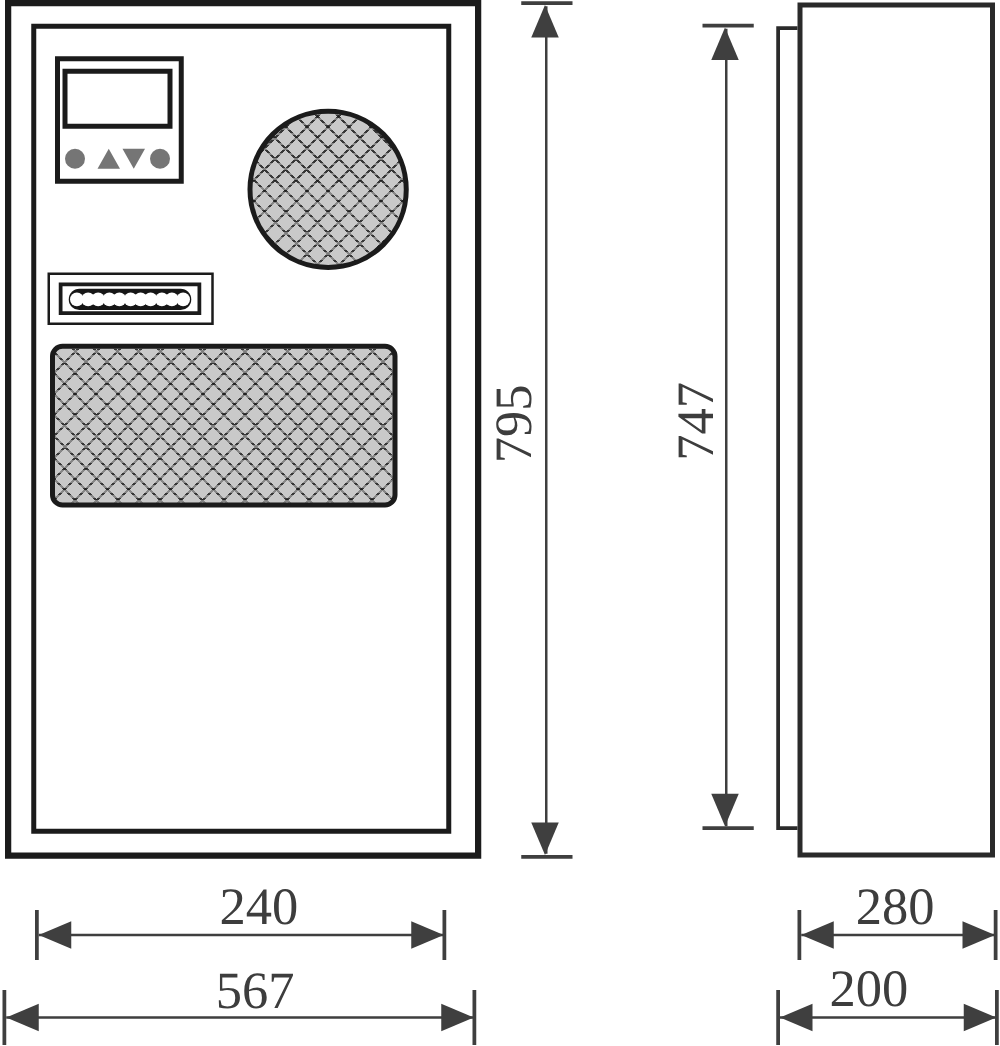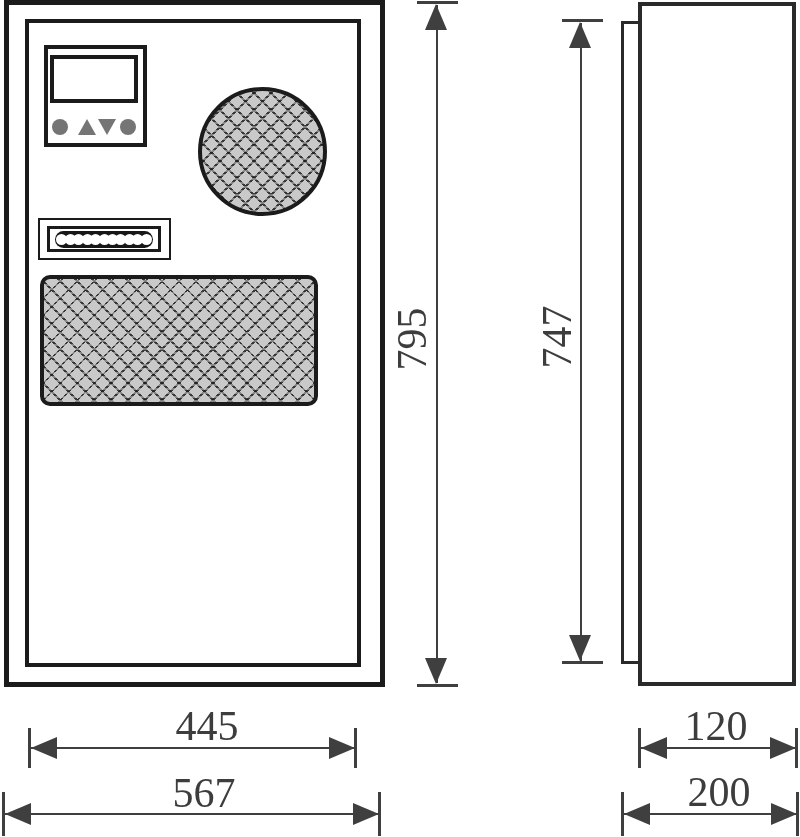--- a/index.html
+++ b/index.html
@@ -111,43 +111,43 @@
     <span class="arr down" style="left:569px;top:635px;"></span>
     <div class="dim-label vert" style="left:492px;top:314px;">747</div>
   </div>
 
   <div>
     <div class="dl hline" style="left:31px;top:747px;width:324px;"></div>
     <div class="tick-v" style="left:28px;top:728px;"></div>
     <div class="tick-v" style="left:354px;top:728px;"></div>
     <span class="arr left" style="left:31px;top:737px;"></span>
     <span class="arr right" style="left:329px;top:737px;"></span>
-    <div class="dim-label" style="left:132px;top:703px;">445</div>
+    <div class="dim-label" style="left:132px;top:703px;">240</div>
   </div>
 
   <div>
     <div class="dl hline" style="left:5px;top:813px;width:374px;"></div>
     <div class="tick-v tall" style="left:2px;top:792px;"></div>
     <div class="tick-v tall" style="left:378px;top:792px;"></div>
     <span class="arr left" style="left:5px;top:803px;"></span>
     <span class="arr right" style="left:353px;top:803px;"></span>
     <div class="dim-label" style="left:129px;top:770px;">567</div>
   </div>
 
   <div>
     <div class="dl hline" style="left:641px;top:747px;width:155px;"></div>
     <div class="tick-v" style="left:638px;top:728px;"></div>
     <div class="tick-v" style="left:795px;top:728px;"></div>
     <span class="arr left" style="left:641px;top:737px;"></span>
     <span class="arr right" style="left:770px;top:737px;"></span>
-    <div class="dim-label" style="left:641px;top:703px;">120</div>
+    <div class="dim-label" style="left:641px;top:703px;">280</div>
   </div>
 
   <div>
     <div class="dl hline" style="left:624px;top:813px;width:173px;"></div>
     <div class="tick-v tall" style="left:621px;top:792px;"></div>
     <div class="tick-v tall" style="left:796px;top:792px;"></div>
     <span class="arr left" style="left:624px;top:803px;"></span>
     <span class="arr right" style="left:771px;top:803px;"></span>
-    <div class="dim-label" style="left:644px;top:769px;">200</div>
+    <div class="dim-label" style="left:620px;top:769px;">200</div>
   </div>
 
 </div>
 
 </body></html>

